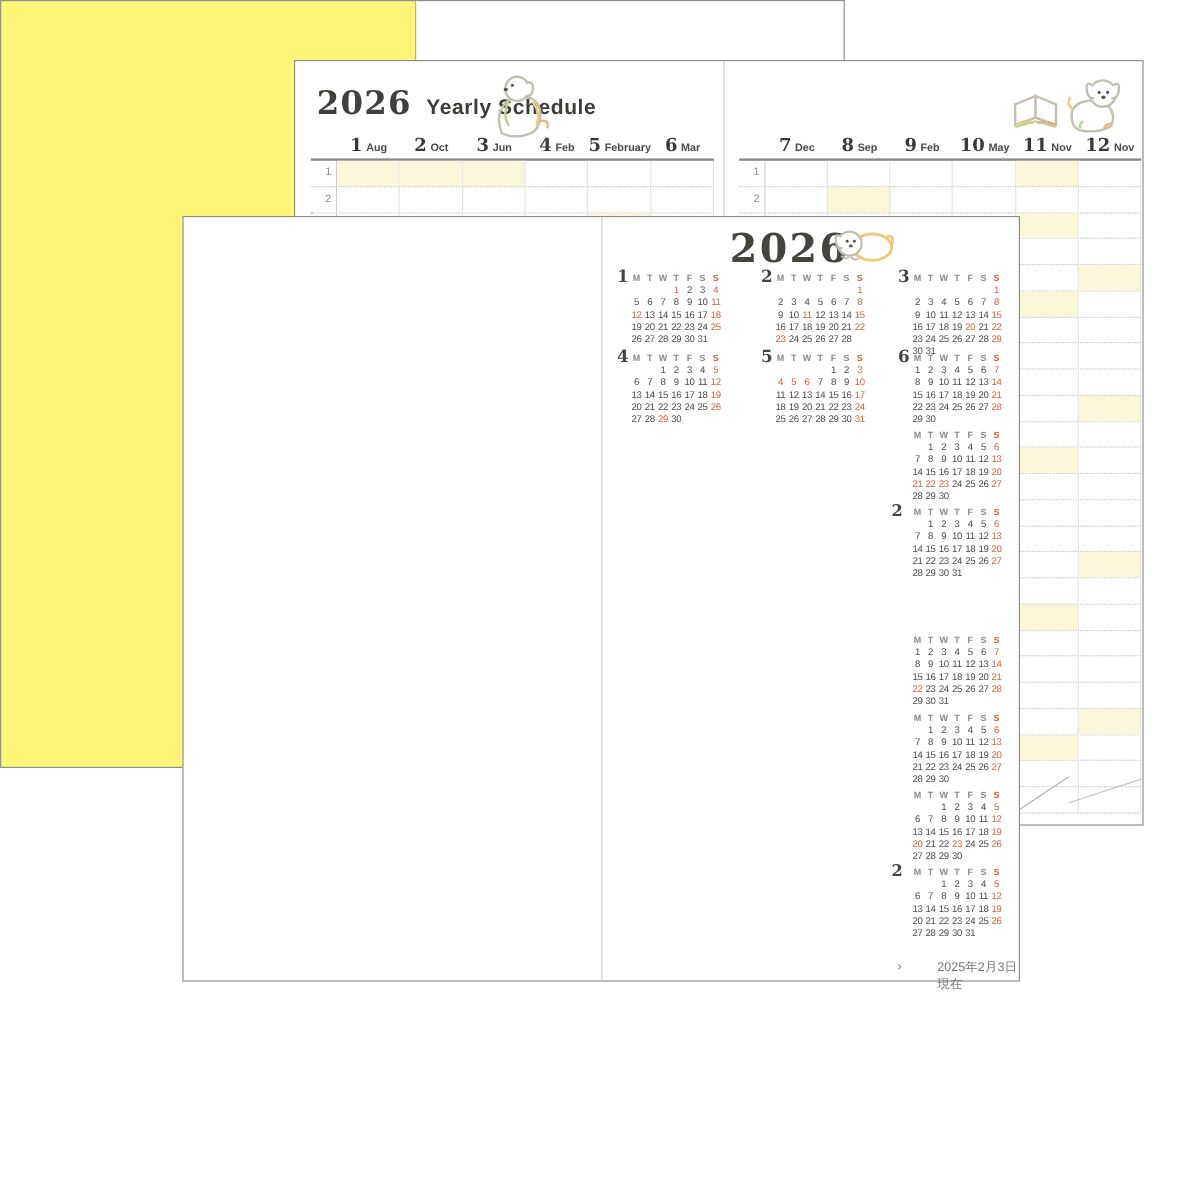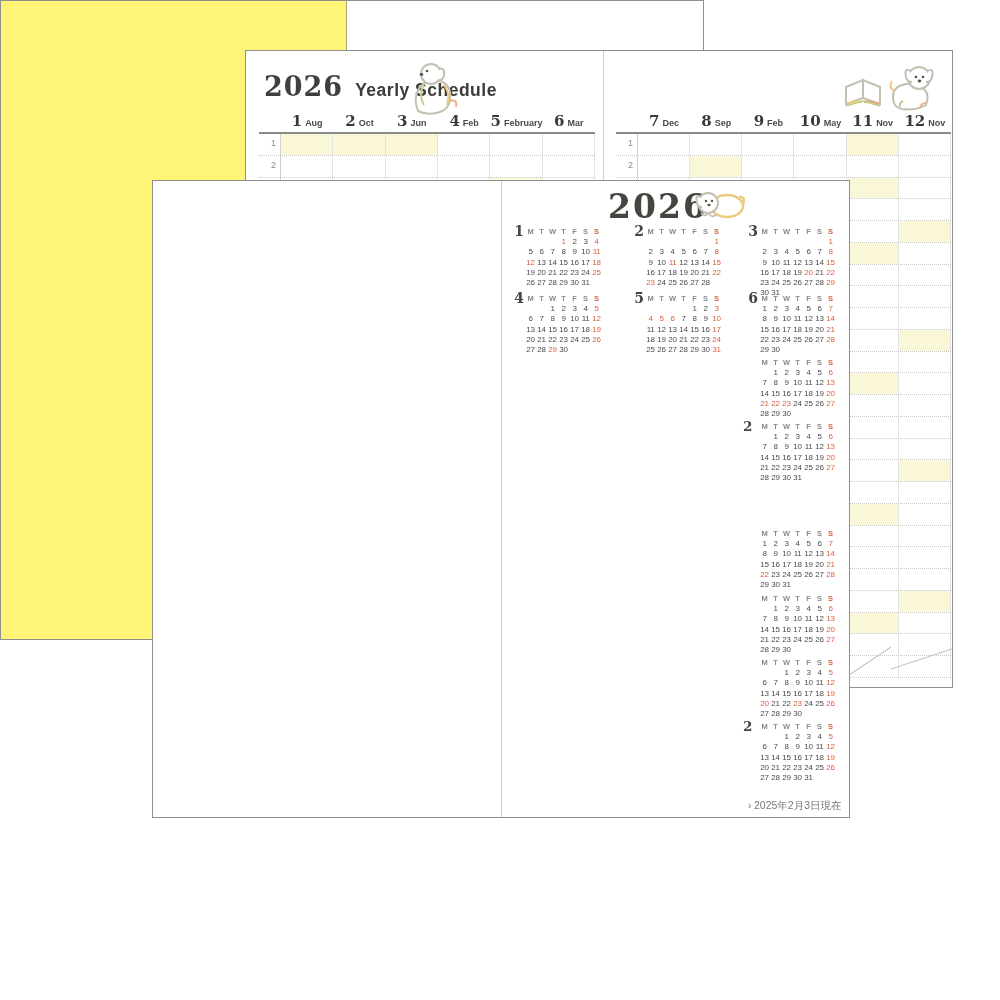--- a/index.html
+++ b/index.html
@@ -28,21 +28,21 @@
   .cal-year-title{position:absolute;left:348px;top:6px;width:314px;text-align:center;
     font-family:"DejaVu Serif",serif;font-weight:bold;font-size:33px;color:#46443f;letter-spacing:2px;}
   .mini{position:absolute;width:78px;}
   .mini .wk{display:flex;height:10px;}
   .mini .wk span{display:inline-block;width:11px;text-align:center;font-size:7.5px;color:#8a8a8a;line-height:10px;font-weight:bold;}
   .mini .wrow{display:flex;height:10.3px;}
   .mini .wrow span{display:inline-block;width:11px;text-align:center;font-size:8px;line-height:10.3px;color:#4b4b4b;letter-spacing:-.3px;}
   .mini span.sun{color:#dd5f3c;}
   .mini-num{position:absolute;width:17px;text-align:right;font-family:"DejaVu Serif",serif;
     font-weight:bold;font-size:14px;color:#46443f;}
-  .holiday-note{position:absolute;left:601px;top:618px;font-size:10.5px;color:#777;}
+  .holiday-note{position:absolute;left:628px;top:618px;font-size:10.5px;color:#777;}
   
   .cover-yellow{position:absolute;left:0;top:0;width:347px;height:640px;background:#fdf478;
     border:1px solid #8f8f8f;border-right:1px solid #a9a279;box-sizing:border-box;}
   .cover-white{position:absolute;left:347px;top:0;width:357px;height:640px;background:#fff;
     border:1px solid #8f8f8f;border-left:none;box-sizing:border-box;}
   .cover-year{position:absolute;left:0;top:176px;width:100%;text-align:center;
     font-family:"DejaVu Serif",serif;font-weight:bold;font-size:49px;color:#56544f;letter-spacing:5px;}
   .cover-title{position:absolute;left:0;top:238px;width:100%;text-align:center;
     font-size:16.5px;font-weight:bold;color:#454540;letter-spacing:6px;}
   .paw{position:absolute;}

